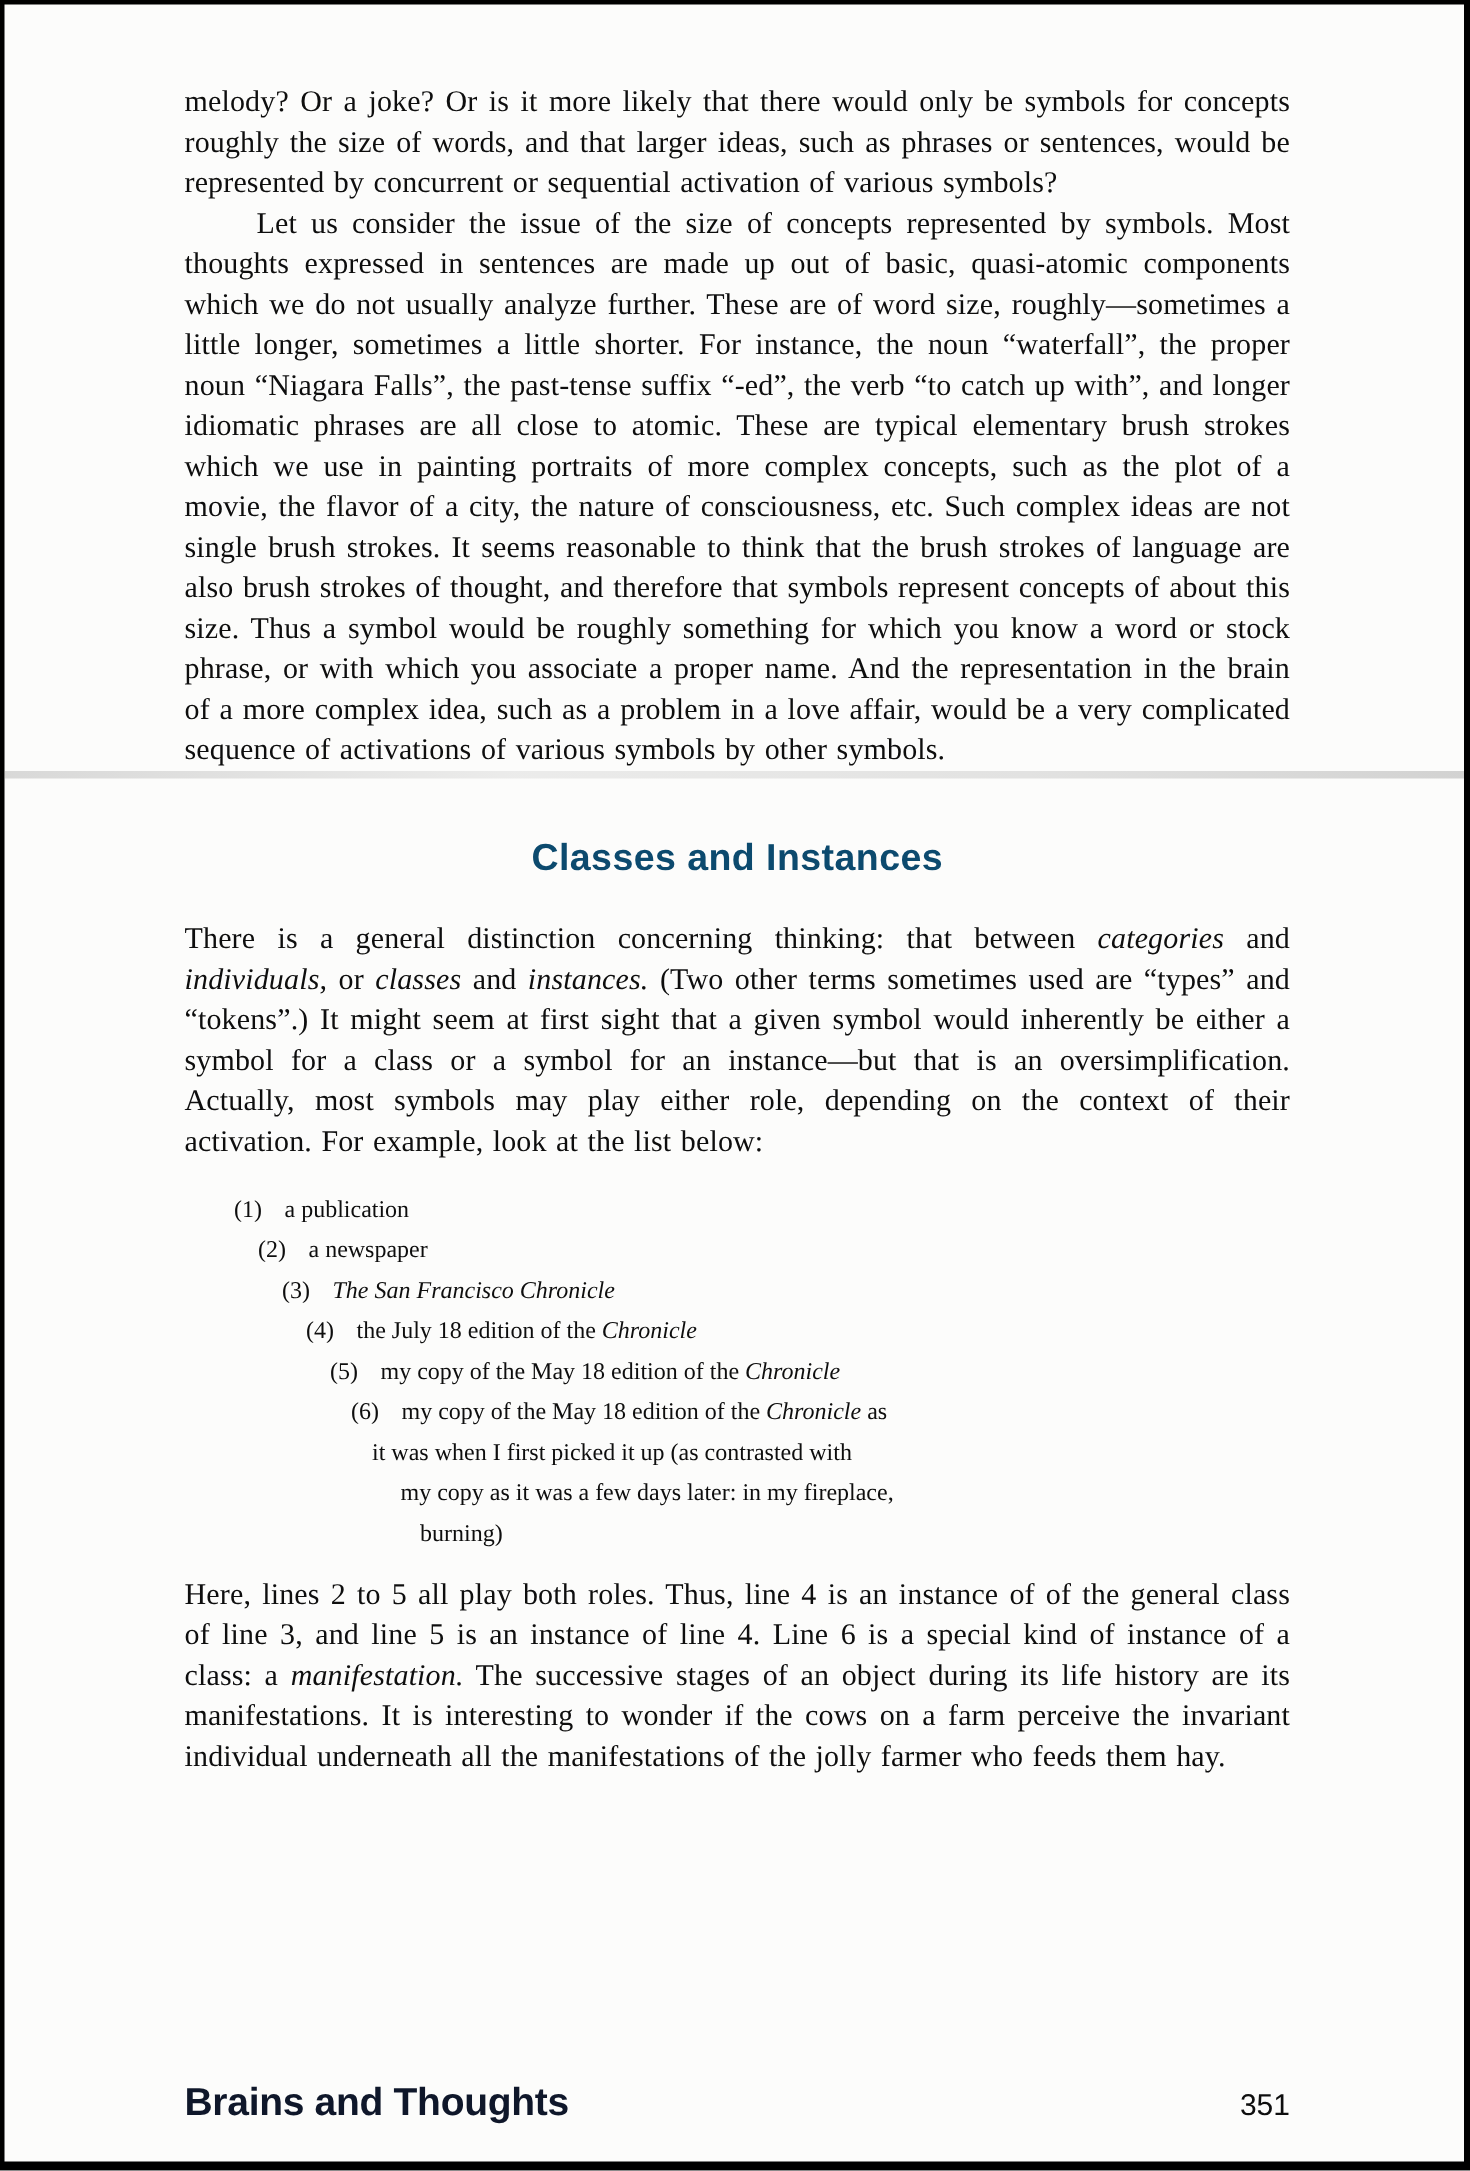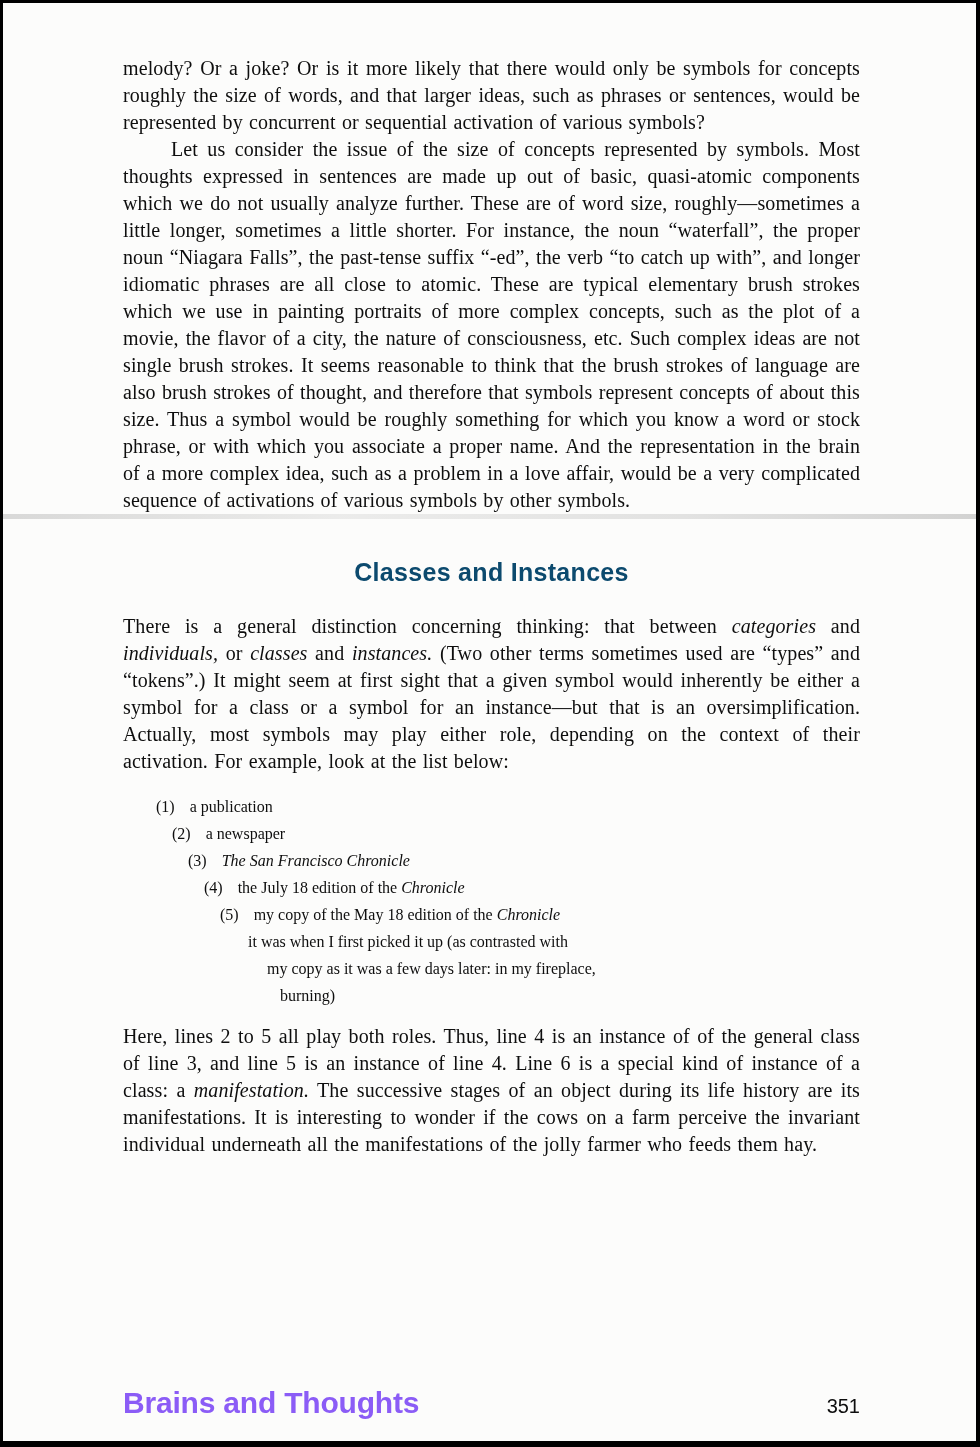--- a/index.html
+++ b/index.html
@@ -73,23 +73,23 @@
     left: 120px;
     width: 737px;
     top: 1383px;
     display: flex;
     justify-content: space-between;
     align-items: baseline;
   }
   .running-title {
     font-family: "Liberation Sans", sans-serif;
     font-weight: 700;
-    font-size: 30px;
+    font-size: 26px;
     letter-spacing: -0.2px;
-    color: #8b5cf6;
+    color: #0f172a;
   }
   .page-number {
     font-family: Liberation Sans, sans-serif;
     font-size: 20px;
   }
 </style>
 </head>
 <body>
 
 <div class="page">
@@ -105,20 +105,21 @@
     <h2 class="section-heading">Classes and Instances</h2>
 
     <p class="body-para"><span>There is a general distinction concerning thinking: that between </span><span class="it">categories</span><span> and </span><span class="it">individuals,</span><span> or </span><span class="it">classes</span><span> and </span><span class="it">instances.</span><span> (Two other terms sometimes used are “types” and “tokens”.) It might seem at first sight that a given symbol would inherently be either a symbol for a class or a symbol for an instance—but that is an oversimplification. Actually, most symbols may play either role, depending on the context of their activation. For example, look at the list below:</span></p>
 
     <div class="example-list">
       <div class="list-line ind-0"><span class="lnum">(1)</span><span>a publication</span></div>
       <div class="list-line ind-1"><span class="lnum">(2)</span><span>a newspaper</span></div>
       <div class="list-line ind-2"><span class="lnum">(3)</span><span class="it">The San Francisco Chronicle</span></div>
       <div class="list-line ind-3"><span class="lnum">(4)</span><span>the July 18 edition of the </span><span class="it">Chronicle</span></div>
       <div class="list-line ind-4"><span class="lnum">(5)</span><span>my copy of the May 18 edition of the </span><span class="it">Chronicle</span></div>
+      <div class="list-line ind-5"><span class="lnum">(6)</span><span>my copy of the May 18 edition of the </span><span class="it">Chronicle</span><span> as</span></div>
       <div class="list-line ind-6"><span>it was when I first picked it up (as contrasted with</span></div>
       <div class="list-line ind-7"><span>my copy as it was a few days later: in my fireplace,</span></div>
       <div class="list-line ind-8"><span>burning)</span></div>
     </div>
 
     <p class="body-para"><span>Here, lines 2 to 5 all play both roles. Thus, line 4 is an instance of of the general class of line 3, and line 5 is an instance of line 4. Line 6 is a special kind of instance of a class: a </span><span class="it">manifestation.</span><span> The successive stages of an object during its life history are its manifestations. It is interesting to wonder if the cows on a farm perceive the invariant individual underneath all the manifestations of the jolly farmer who feeds them hay.</span></p>
 
   </main>
 
   <footer class="page-footer">

